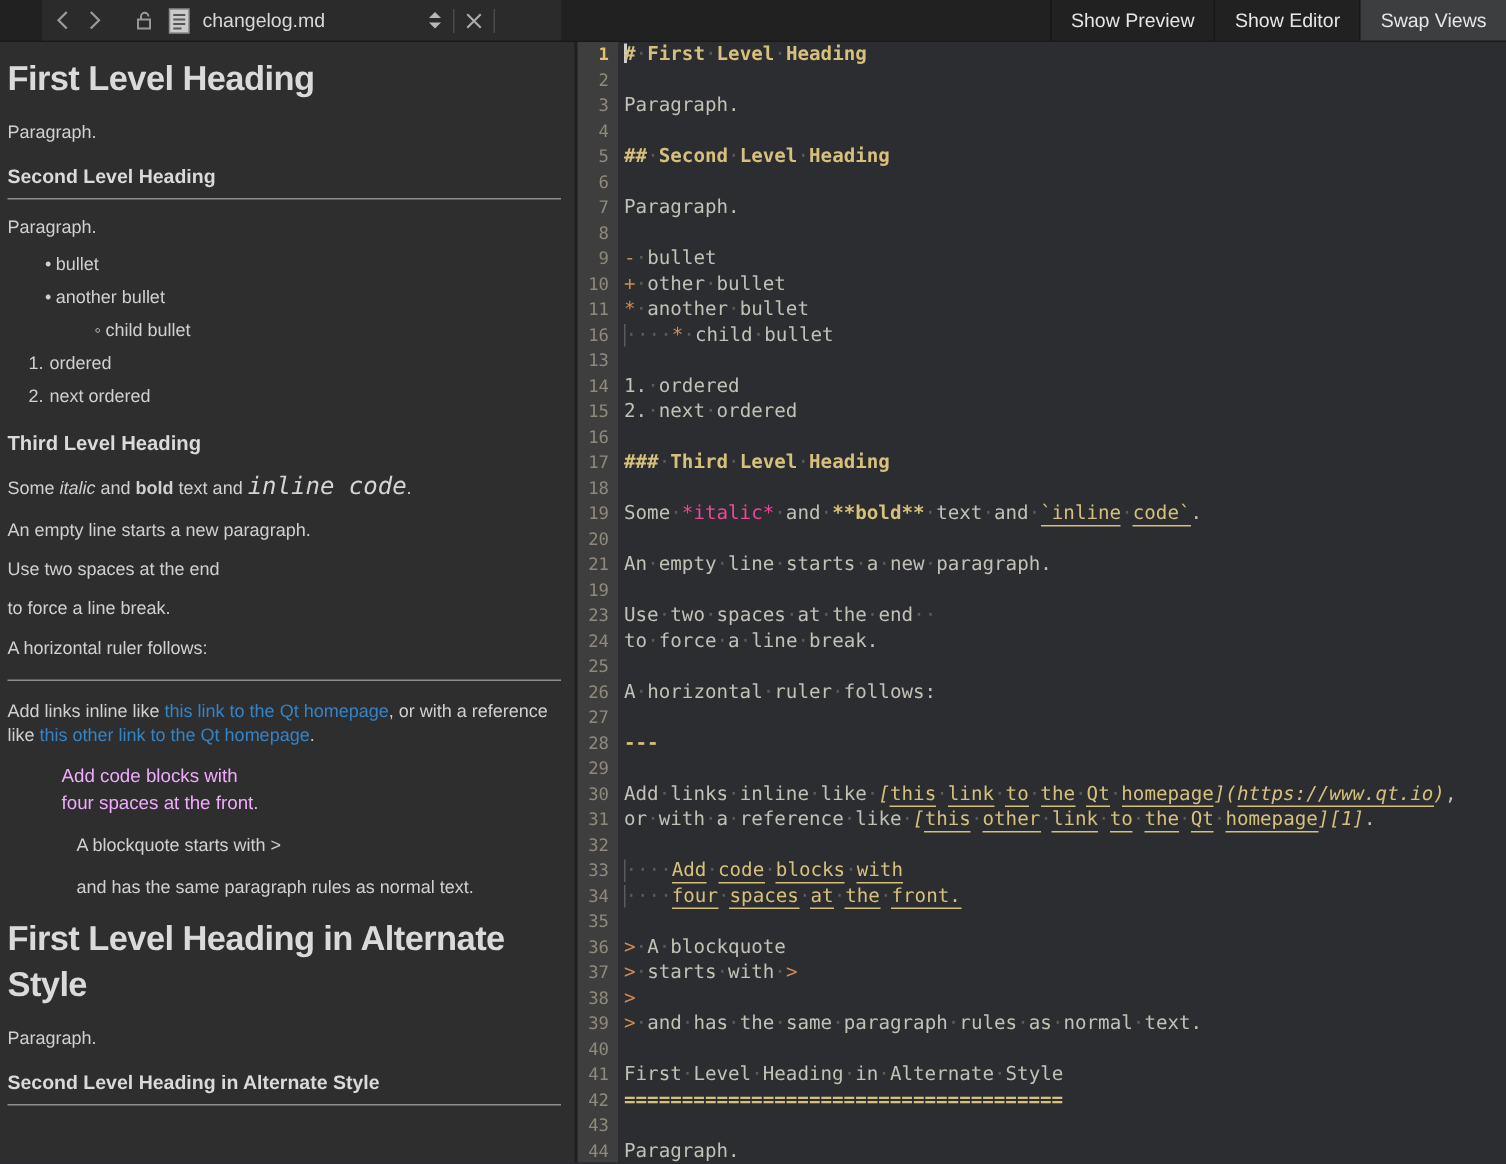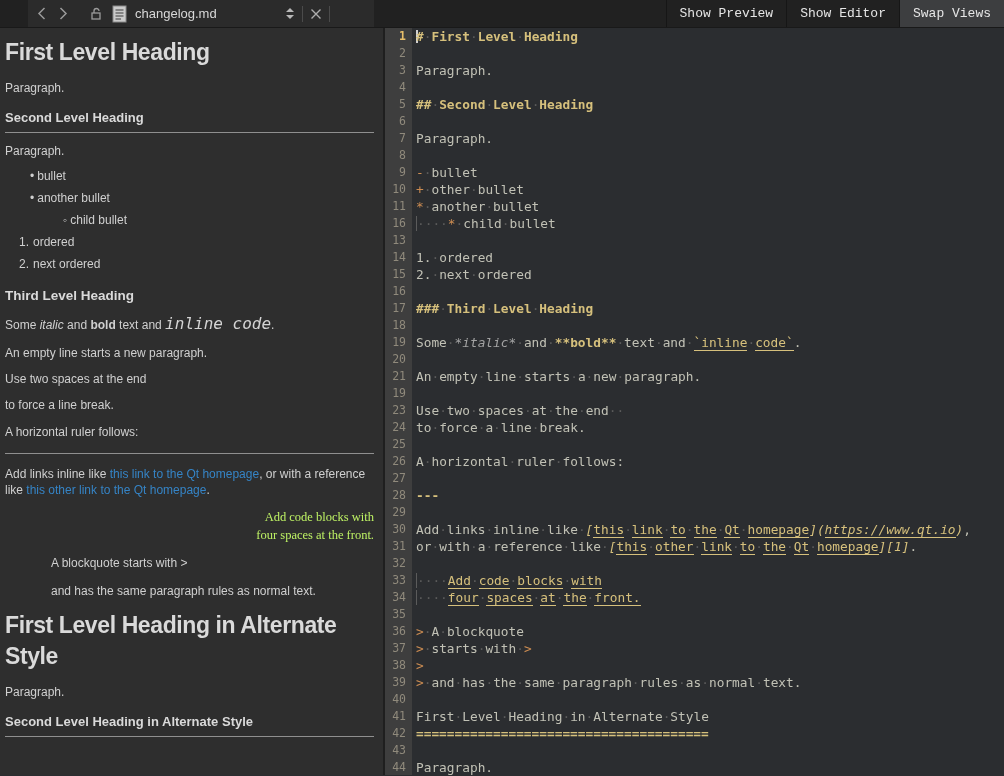--- a/index.html
+++ b/index.html
@@ -13,21 +13,21 @@
   .tabstrip { width:346px; background:#2b2b2b; display:flex; align-items:center;
               padding-left:9px; flex:0 0 auto;margin-left:28px; }
   .icon { display:inline-flex; align-items:center; justify-content:center; }
   .chev { margin-right:13px; }
   .lock { margin-left:9px; margin-right:9px; }
   .doc { margin-right:8px; }
   .tab-title { color:#d8d8d8; font-size:13px; width:150px; }
   .vsep { width:1px; height:16px; background:#4b4b4b; margin:0 7px; }
   .topbar-mid { flex:1; background:#212121; }
   .tb-btn { background:#212121; border:none; color:#e6e6e6; font-size:13px;
-            font-family:Liberation Mono, monospace; padding:0 13px; cursor:default;
+            font-family:Liberation Sans, sans-serif; padding:0 13px; cursor:default;
             border-left:1px solid #161616; }
   .tb-btn.swap { background:#3d3e40; }
 
   
   .main { display:flex; height:747px; }
 
   
   .pv { width:383px; flex:0 0 auto; background:#2e2e2e; color:#d0d0d0;
         overflow:hidden; padding:0 9px 0 5px; }
   .pv-h1 { font-size:23px; letter-spacing:-0.4px; font-weight:bold; color:#dadada;
@@ -38,43 +38,43 @@
   .pv-p  { font-size:12px; margin:10px 0; line-height:1.35; }
   .pv code { font-family:"DejaVu Sans Mono",monospace; font-size:16px; color:#d4d4d4;font-style:italic; }
   .pv-ul { margin:4px 0 4px 25px; list-style:none; }
   .pv-li { font-size:12px; margin:8px 0; }
   .pv-li .marker { margin-right:3px; }
   .pv-li.nested { margin-left:33px; }
   .pv-ol { margin:8px 0 8px 14px; list-style:none; }
   .pv-ol .pv-li .marker { margin-right:4px; }
   .pv-hr { border:none; border-top:1px solid #8f8f8f; margin:13px 0 12px; }
   .pv-link { color:#3584c6; text-decoration:none; cursor:pointer; }
-  .pv-pre { font-family:Liberation Serif, serif; font-size:12.5px; color:#bef264;
-            margin:8px 0 8px 36px; line-height:1.45;text-align:right; }
+  .pv-pre { font-family:Liberation Sans, sans-serif; font-size:12.5px; color:#f0abfc;
+            margin:8px 0 8px 36px; line-height:1.45; }
   .pv-bq { margin:10px 0 10px 46px; font-size:12px; }
   .pv-bq .pv-p { margin:11px 0; }
 
   
   .splitter { width:2px; background:#1f1f1f; flex:0 0 auto; }
 
   
   .editor { flex:1; display:flex; background:#2b2d30; overflow:hidden; }
   .gutter { width:27px; flex:0 0 auto; background:#3e3e3e; text-align:right;
             padding-right:6px; font-family:"DejaVu Sans Mono",monospace;
             font-size:11.5px; color:#908a7c; }
   .ln { height:17px; line-height:17px; }
   .ln.cur { color:#e8bf6a; font-weight:bold; }
   .codearea { flex:1; padding-left:4px; font-family:"DejaVu Sans Mono",monospace;
               font-size:12.8px; overflow:hidden; }
   .cl { height:17px; line-height:17px; white-space:nowrap; }
 
   .tk-h  { color:#d6c07c; font-weight:bold; }
   .tk-t  { color:#c1c1b5; }
   .tk-m  { color:#cd8d52; }
-  .tk-i  { color:#a3a3a3; font-style:italic; }
+  .tk-i  { color:#ec4899; }
   .tk-b  { color:#d6c07c; font-weight:bold; }
   .tk-u  { color:#d6c07c; }
   .tk-ui { color:#d6c07c; font-style:italic; }
   .tk-pi { color:#d6c07c; font-style:italic; }
   .tk-ind { border-left:1px solid #5b5b5b; }
   .word { border-bottom:1px solid #d6c07c; }
   .ws { color:#5b5b5b; font-style:normal; font-weight:normal; }
   .cursor { display:inline-block; width:1.5px; height:13px; background:#cfcfcf;
             vertical-align:-2px; margin-right:-1.5px; }
 </style>

